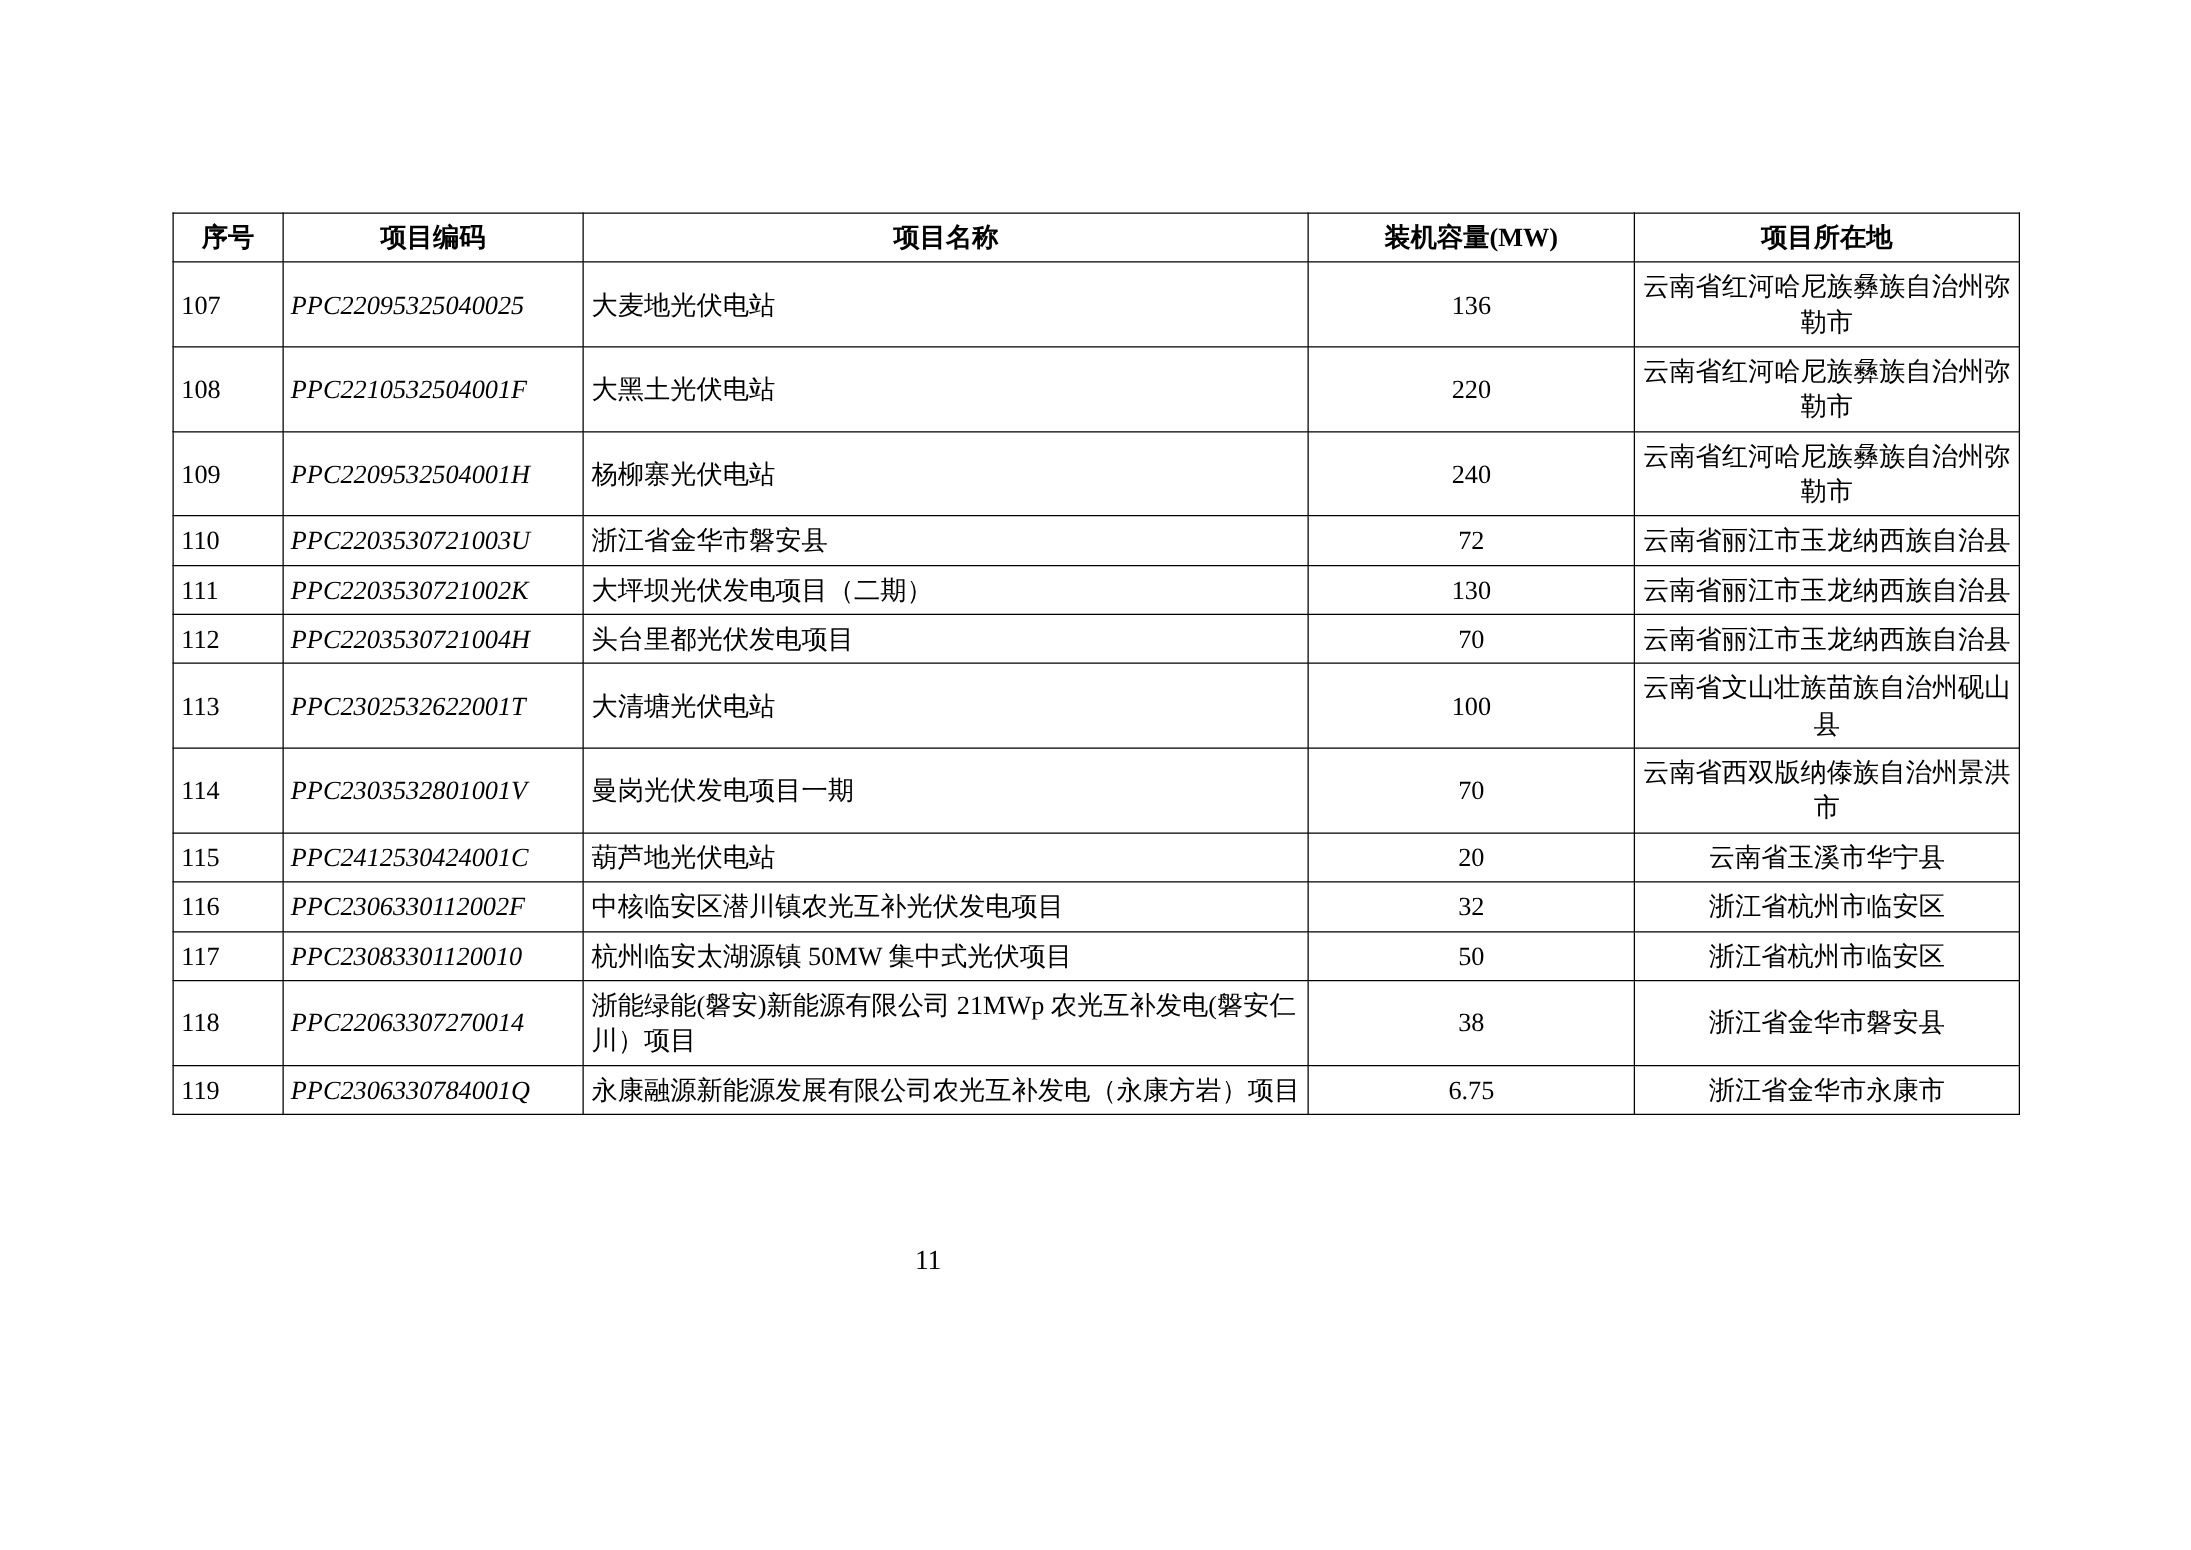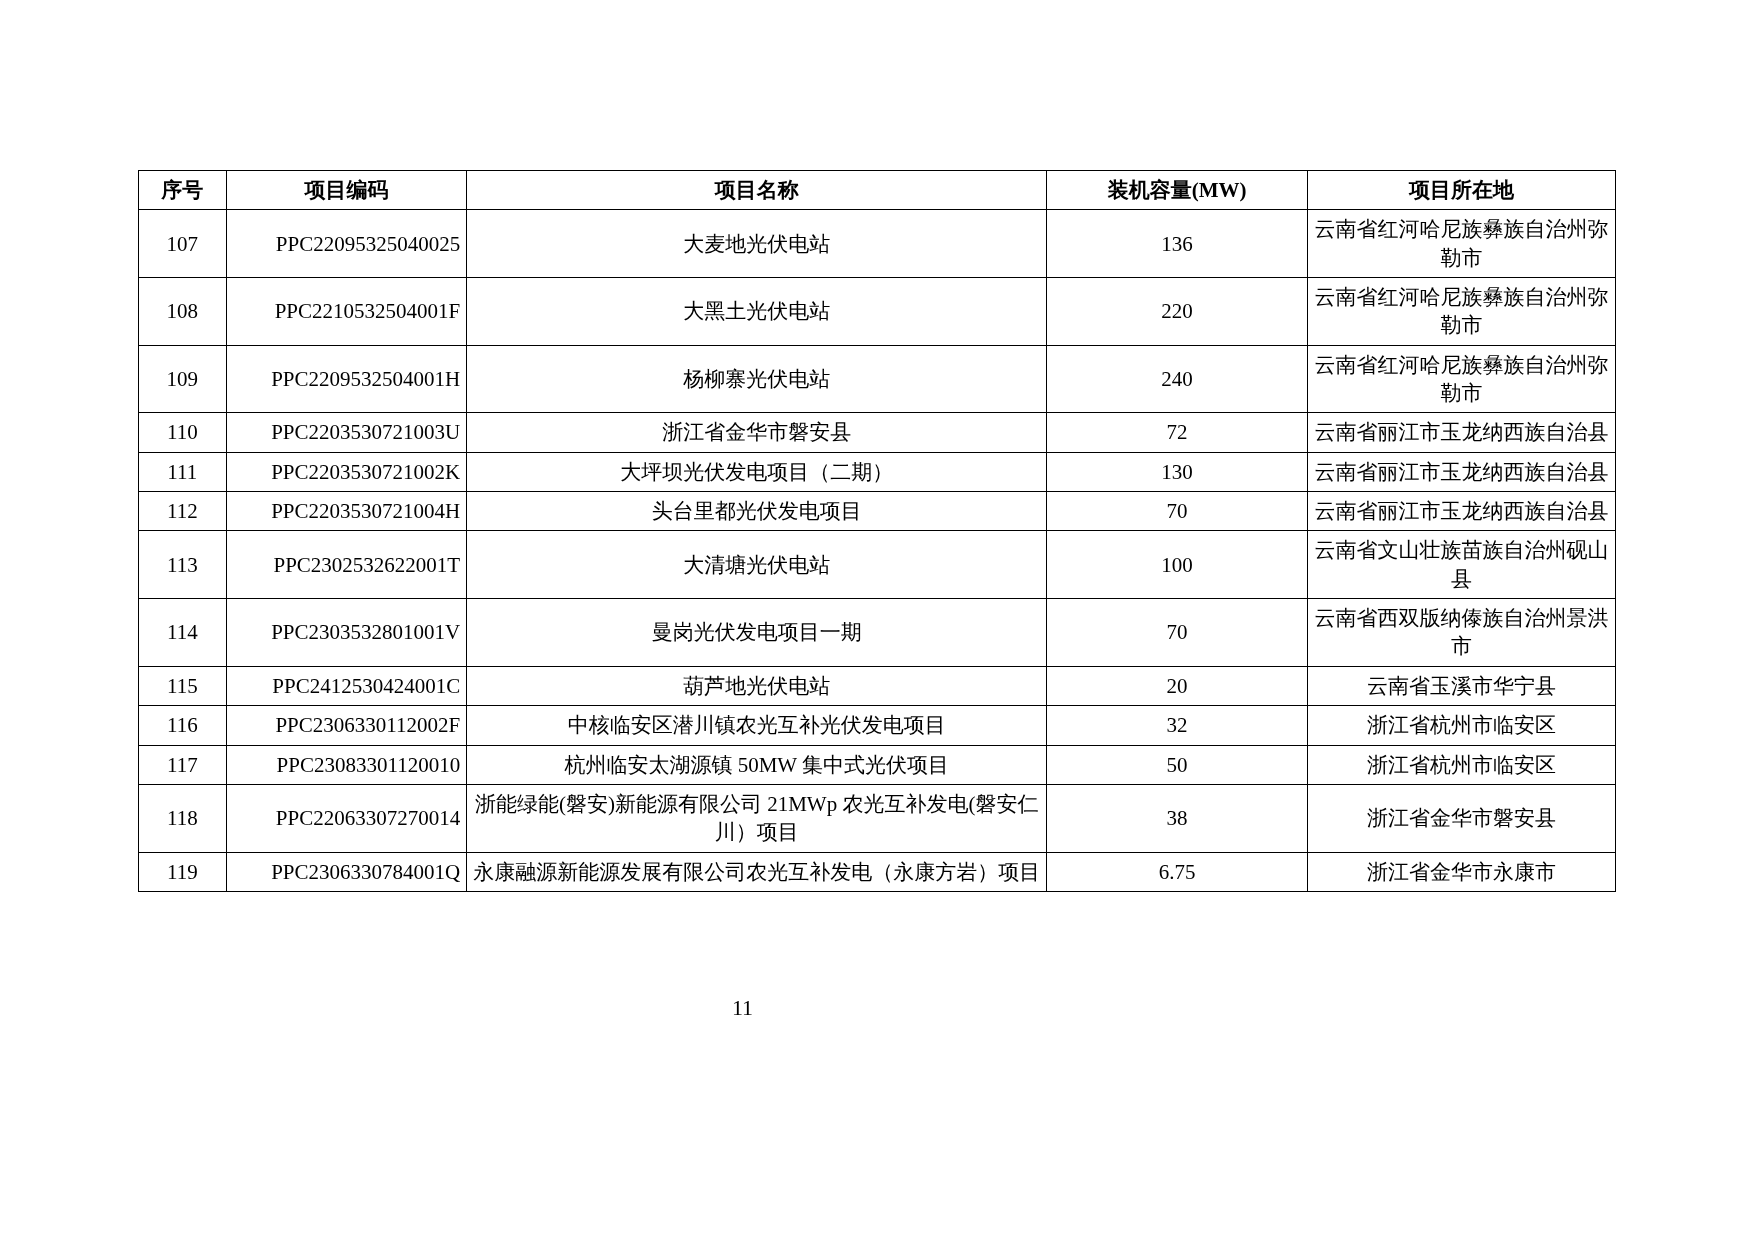--- a/index.html
+++ b/index.html
@@ -44,23 +44,23 @@
     font-size: 25px;
     text-align: center;
     padding: 10px 4px;
   }
   col.c-idx { width: 78px; }
   col.c-code { width: 214px; }
   col.c-name { width: 516px; }
   col.c-cap { width: 232px; }
   col.c-loc { width: 274px; }
 
-  td.idx { text-align: center; font-size: 22px; }
-  td.code { text-align: right; font-size: 22px; letter-spacing: 0px; }
-  td.name { text-align: center; font-size: 22px; }
+  td.idx { font-size: 22px; }
+  td.code { text-align: left; font-size: 22px; letter-spacing: 0px; font-style: italic; }
+  td.name { text-align: left; font-size: 22px; }
   td.cap { text-align: center; font-size: 22px; }
   td.loc { text-align: center; font-size: 22px; }
 
   .page-number {
     position: absolute;
     left: 0;
     top: 995px;
     width: 1485px;
     text-align: center;
     font-size: 22px;

